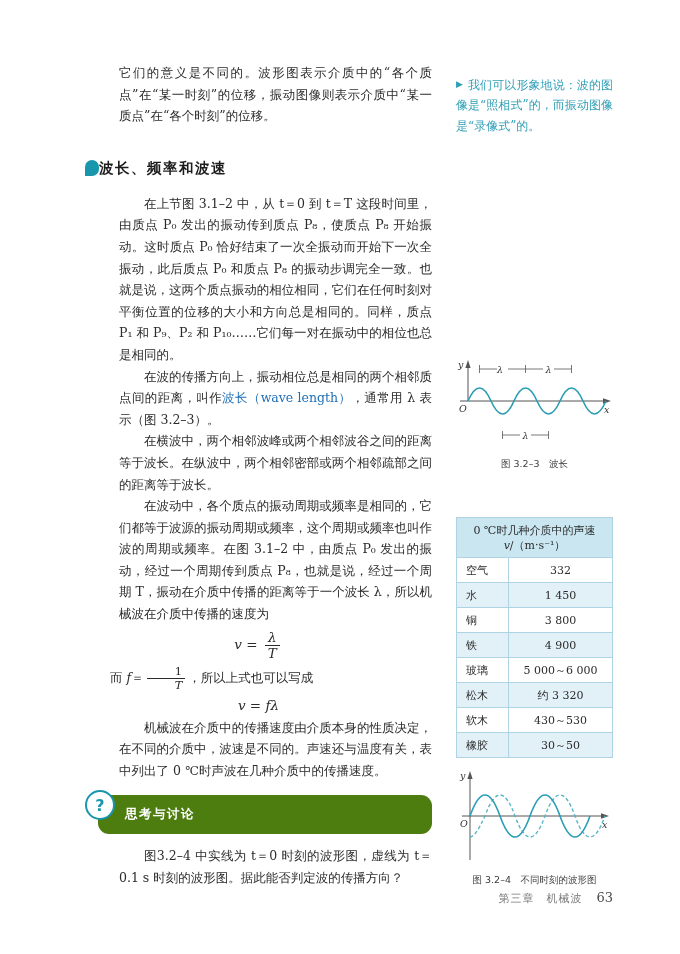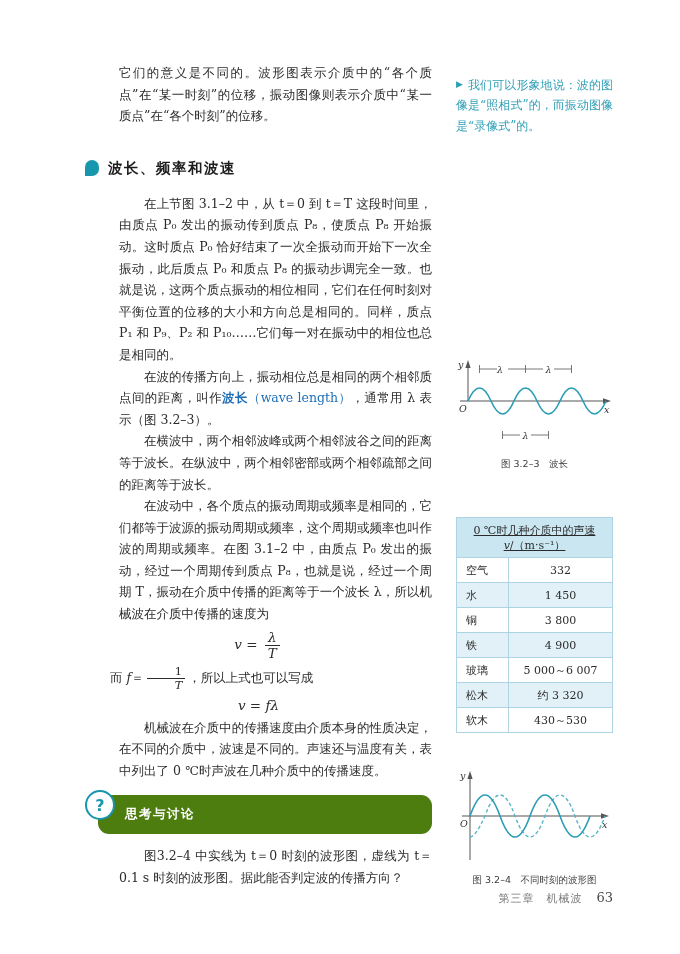--- a/index.html
+++ b/index.html
@@ -11,26 +11,26 @@
     position:relative;
     overflow:hidden;
   }
   .main-col { position:absolute; left:85px; top:62px; width:347px; }
   .right-col { position:absolute; left:456px; top:74px; width:157px; }
 
   .para { font-size:12.5px; line-height:21.6px; text-align:justify; text-indent:2em;margin-left:34px; }
   .para.no-indent { text-indent:0; }
   .intro { margin-bottom:32px; }
 
-  .section-head { display:flex; align-items:center; gap:9px; margin:0 0 15px 0; }
+  .section-head { display:flex; align-items:center; margin:0 0 15px 0; }
   .section-icon { width:14px; height:16px; background:#1896ad; border-radius:9px 9px 9px 0; flex:none; }
   .section-title { font-size:14.5px; font-weight:bold; color:#1d1d1d; letter-spacing:1.5px;
                    font-family:"DejaVu Sans","Liberation Sans",sans-serif; }
 
-  .term { color:#1e6eb5; font-weight:bold; }
+  .term { color:#1e6eb5; font-weight:normal; }
   .term-en { color:#1e6eb5; }
 
   .formula { text-align:center; font-size:13.5px; font-style:italic; margin:5px 0 4px 0; }
   .var { font-style:italic; }
   .frac { display:inline-block; vertical-align:middle; text-align:center; line-height:1.12; margin:0 3px; }
   .frac .num { display:block; padding:0 3px; }
   .frac .den { display:block; border-top:1px solid #2b2b2b; padding:0 3px; }
   .fline { margin:2px 0; }
   .fline .frac { font-size:11.5px; }
 
@@ -46,21 +46,21 @@
   .arrowhead { fill:#555; stroke:none; }
   .svg-lbl { font-size:9.5px; font-style:italic; fill:#333;
              font-family:"DejaVu Serif","Liberation Serif",serif; }
   .wave-line { stroke:#2a9db4; stroke-width:1.6; fill:none; }
   .wave-dashed { stroke:#58b5c7; stroke-width:1.4; fill:none; stroke-dasharray:3.5 2.5; }
   .dim { stroke:#555; stroke-width:0.8; fill:none; }
 
   .sound-table-wrap { position:absolute; top:443px; left:0; width:157px; }
   table.sound { border-collapse:collapse; width:157px; font-size:11px; color:#2b2b2b; }
   .sound th, .sound td { border:1px solid #aed3e3; }
-  .sound thead th { background:#c9e6f1; font-weight:normal; padding:5px 2px 4px 2px; line-height:15px;text-decoration:underline; }
+  .sound thead th { background:#c9e6f1; font-weight:normal; padding:5px 2px 4px 2px; line-height:15px; }
   .sound td { height:25px; }
   .sound td.medium { padding-left:9px; width:52px; }
   .sound td.speed { text-align:center; }
   .sound tbody tr:nth-child(odd) td { background:#ffffff; }
   .sound tbody tr:nth-child(even) td { background:#e2f1f8; }
 
   .think { margin-top:14px; position:relative; }
   .think-banner { margin-left:13px; height:39px; background:#4d7c0f; border-radius:11px;
                   color:#fff; display:flex; align-items:center; padding-left:27px;
                   font-family:Liberation Serif, serif;
@@ -173,29 +173,33 @@
         <tr>
           <td class="medium">铜</td>
           <td class="speed">3 800</td>
         </tr>
         <tr>
           <td class="medium">铁</td>
           <td class="speed">4 900</td>
         </tr>
         <tr>
           <td class="medium">玻璃</td>
-          <td class="speed">5 000～6 007</td>
+          <td class="speed">5 000～6 000</td>
         </tr>
         <tr>
           <td class="medium">松木</td>
           <td class="speed">约 3 320</td>
         </tr>
         <tr>
           <td class="medium">软木</td>
           <td class="speed">430～530</td>
+        </tr>
+        <tr>
+          <td class="medium">橡胶</td>
+          <td class="speed">30～50</td>
         </tr>
       </tbody>
     </table>
   </div>
 
   <div class="fig2">
     <svg viewBox="0 0 157 100" width="157" height="100">
       <line class="axis" x1="6" y1="50" x2="148" y2="50"></line>
       <polygon class="arrowhead" points="153,50 145,47.2 145,52.8"></polygon>
       <line class="axis" x1="14" y1="94" x2="14" y2="11"></line>

